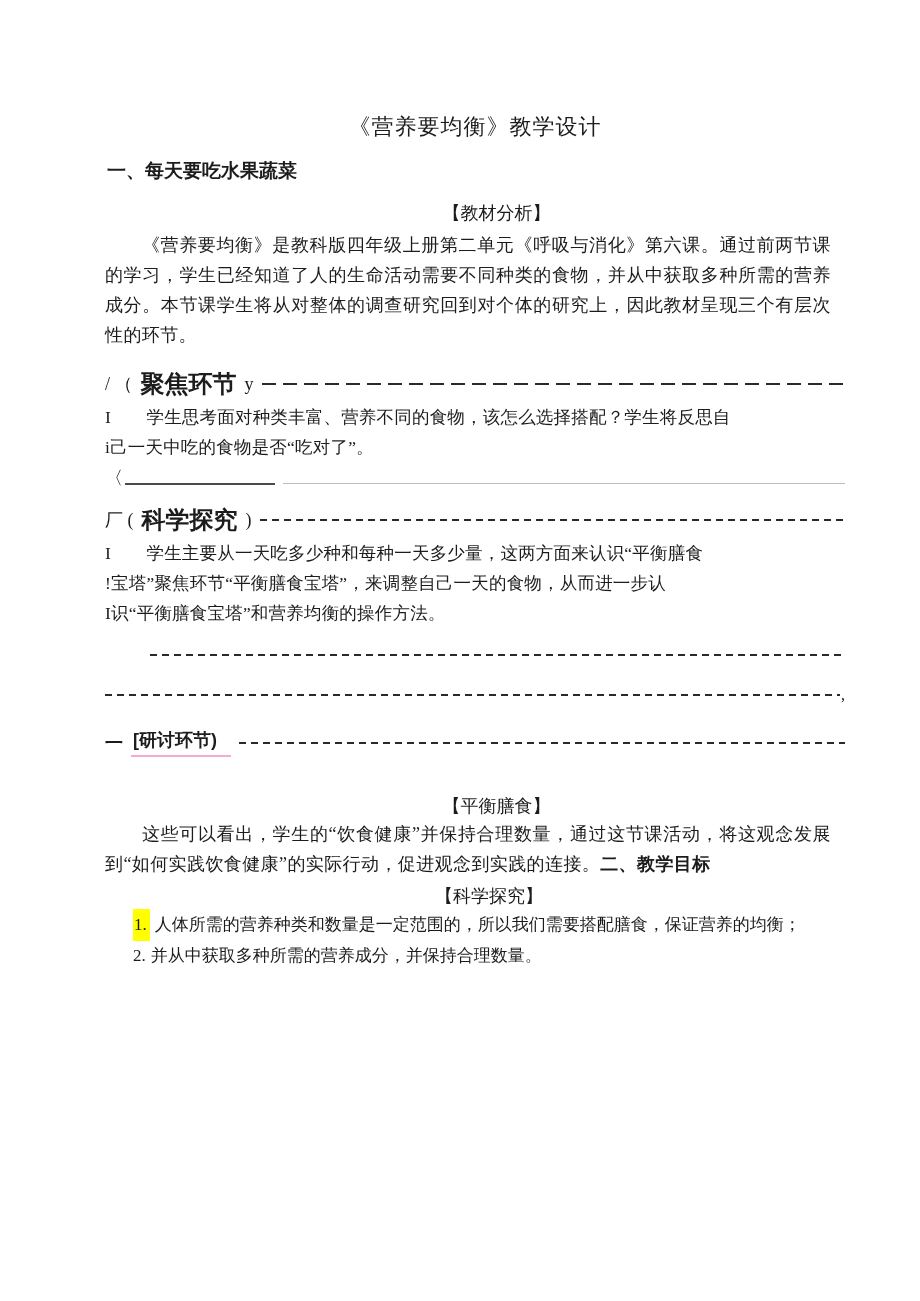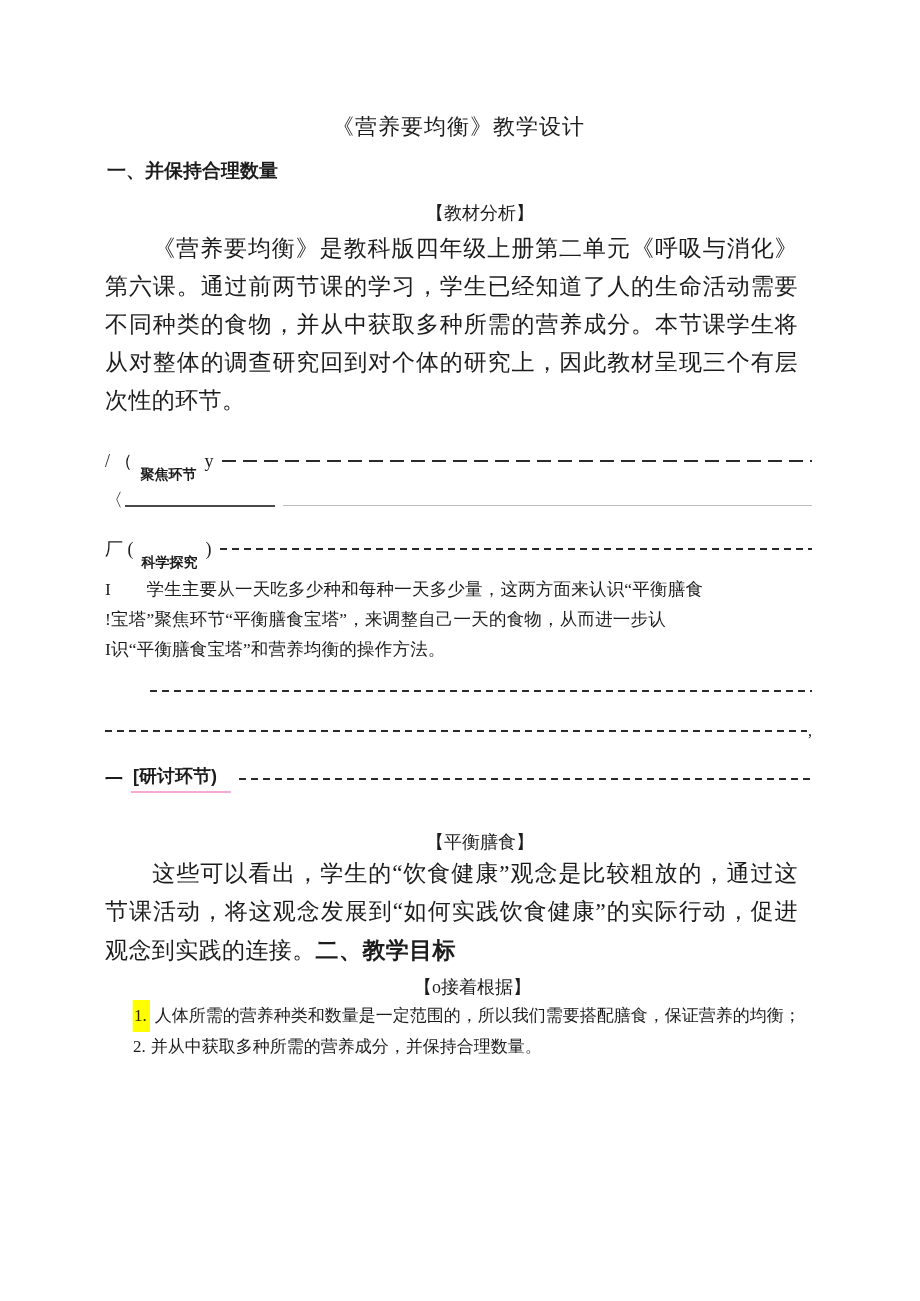--- a/index.html
+++ b/index.html
@@ -2,41 +2,41 @@
 <html lang="zh"><head>
 <meta charset="utf-8">
 <style>
   html,body{margin:0;padding:0;background:#ffffff;}
   body{
     width:920px;height:1301px;overflow:hidden;
     font-family:"Liberation Serif", serif;
     color:#1c1c1c;
     -webkit-font-smoothing:antialiased;
   }
-  .page{box-sizing:border-box;width:920px;height:1301px;padding:112px 108px 40px 105px;}
+  .page{box-sizing:border-box;width:920px;height:1301px;padding:112px 75px 40px 105px;}
 
   .title{font-size:22px;line-height:30px;text-align:center;margin:0;letter-spacing:1px;}
 
   .h-bold{font-family:"Liberation Sans", sans-serif;font-weight:700;}
 
   .sec-heading{font-size:19px;line-height:26px;margin:16px 0 0 2px;}
 
   .bracket-label{font-size:18px;line-height:26px;margin:16px 0 0 43px;text-align:center;}
 
-  .para{font-size:23px;line-height:38px;letter-spacing:0.4px;
+  .para{font-size:18px;line-height:30px;letter-spacing:0.4px;
         text-align:justify;text-indent:2.05em;margin:4px 14px 0 0;}
 
   .prebody{white-space:pre-line;font-size:17.5px;line-height:30px;letter-spacing:0.2px;margin:2px 0 0 0;}
 
   .boxrow{display:flex;align-items:center;gap:8px;}
   .boxrow .grow{flex:1;}
   .dash-long{height:2px;background:repeating-linear-gradient(90deg,#2a2a2a 0 14px,transparent 14px 21px);}
   .dash-short{height:2px;background:repeating-linear-gradient(90deg,#2a2a2a 0 7px,transparent 7px 12px);}
   .box-prefix{font-size:18px;}
-  .box-label{font-size:14px;margin-top:28px;}
+  .box-label{font-size:24px;}
 
   .focus-head{margin-top:18px;}
   .explore-head{margin-top:16px;}
 
   .bracket-row{display:flex;align-items:flex-end;height:24px;margin-top:2px;}
   .bracket-glyph{font-size:18px;line-height:20px;}
   .dark-underline{width:150px;height:2px;background:#4a4a4a;margin:0 0 3px 2px;}
   .hairline{flex:1;height:1px;background:#bdbdbd;margin:0 0 4px 8px;}
 
   .sep1{margin:26px 0 0 45px;}
@@ -56,32 +56,34 @@
   .marker{display:inline-block;margin-right:5px;}
   .marker.hl{background:#ffff00;padding:1px 3px 1px 1px;}
 </style>
 </head>
 <body>
 
 <div class="page">
 
   <p class="title">《营养要均衡》教学设计</p>
 
-  <div class="sec-heading h-bold">一、并保持合理数量</div>
+  <div class="sec-heading h-bold">一、每天要吃水果蔬菜</div>
 
   <div class="bracket-label">【教材分析】</div>
 
   <p class="para">《营养要均衡》是教科版四年级上册第二单元《呼吸与消化》第六课。通过前两节课的学习，学生已经知道了人的生命活动需要不同种类的食物，并从中获取多种所需的营养成分。本节课学生将从对整体的调查研究回到对个体的研究上，因此教材呈现三个有层次性的环节。</p>
 
   <div class="boxrow focus-head">
     <span class="box-prefix">/ （</span>
       <span class="box-label h-bold">聚焦环节</span>
       <span class="box-prefix">y</span>
     <span class="dash-long grow"></span>
   </div>
+  <div class="prebody">I　　学生思考面对种类丰富、营养不同的食物，该怎么选择搭配？学生将反思自
+i己一天中吃的食物是否“吃对了”。</div>
   <div class="bracket-row">
     <span class="bracket-glyph">〈</span>
     <span class="dark-underline"></span>
     <span class="hairline"></span>
   </div>
 
   <div class="boxrow explore-head">
     <span class="box-prefix">厂 (</span>
       <span class="box-label h-bold">科学探究</span>
       <span class="box-prefix">)</span>
@@ -99,23 +101,23 @@
 
   <div class="boxrow discuss-head">
     <span class="discuss-dash h-bold">一</span>
     <span class="discuss-label h-bold">[研讨环节)</span>
     <span class="dash-short grow"></span>
   </div>
 
   <div class="bracket-label lbl-learning">【平衡膳食】</div>
 
 
-  <p class="para para-followup"><span>这些可以看出，学生的“饮食健康”观念是比较粗放的，通过这节课活动，将这观念发展到“如何实践饮食健康”的实际行动，促进观念到实践的连接。</span><span class="h-bold">二、教学目标</span></p>
+  <p class="para para-followup"><span>这些可以看出，学生的“饮食健康”并保持合理数量，通过这节课活动，将这观念发展到“如何实践饮食健康”的实际行动，促进观念到实践的连接。</span><span class="h-bold">二、教学目标</span></p>
 
-  <div class="bracket-label lbl-knowledge">【o接着根据】</div>
+  <div class="bracket-label lbl-knowledge">【科学探究】</div>
 
   <div class="item">
     <span class="marker hl">1.</span><span>人体所需的营养种类和数量是一定范围的，所以我们需要搭配膳食，保证营养的均衡；</span>
   </div>
   <div class="item">
     <span class="marker">2.</span><span>并从中获取多种所需的营养成分，并保持合理数量。</span>
   </div>
 
 </div>
 

